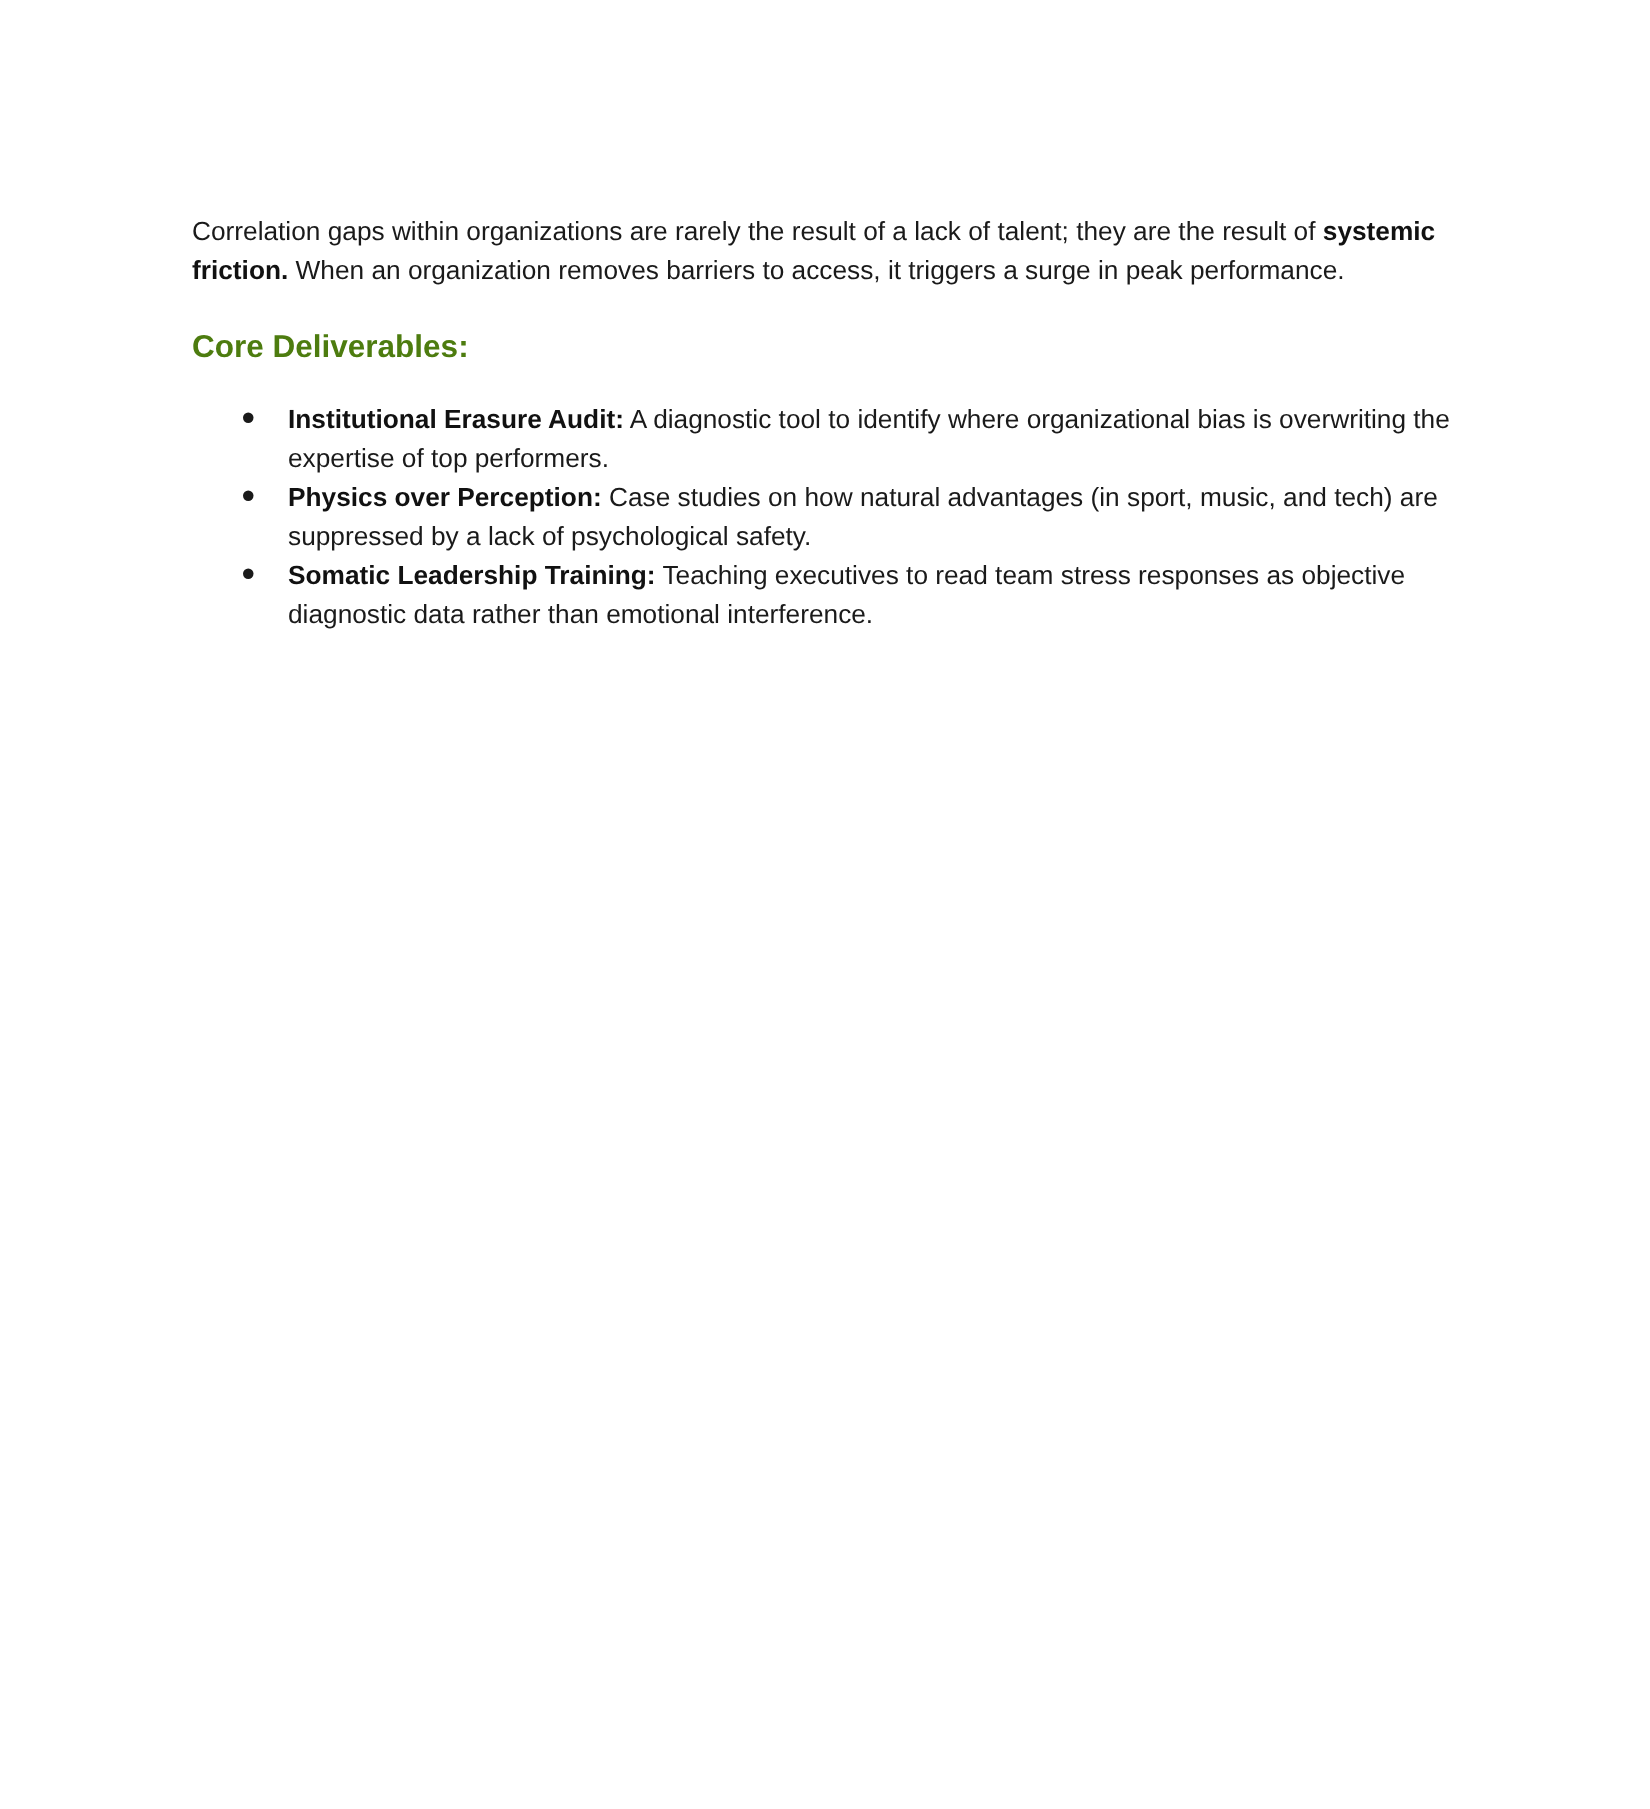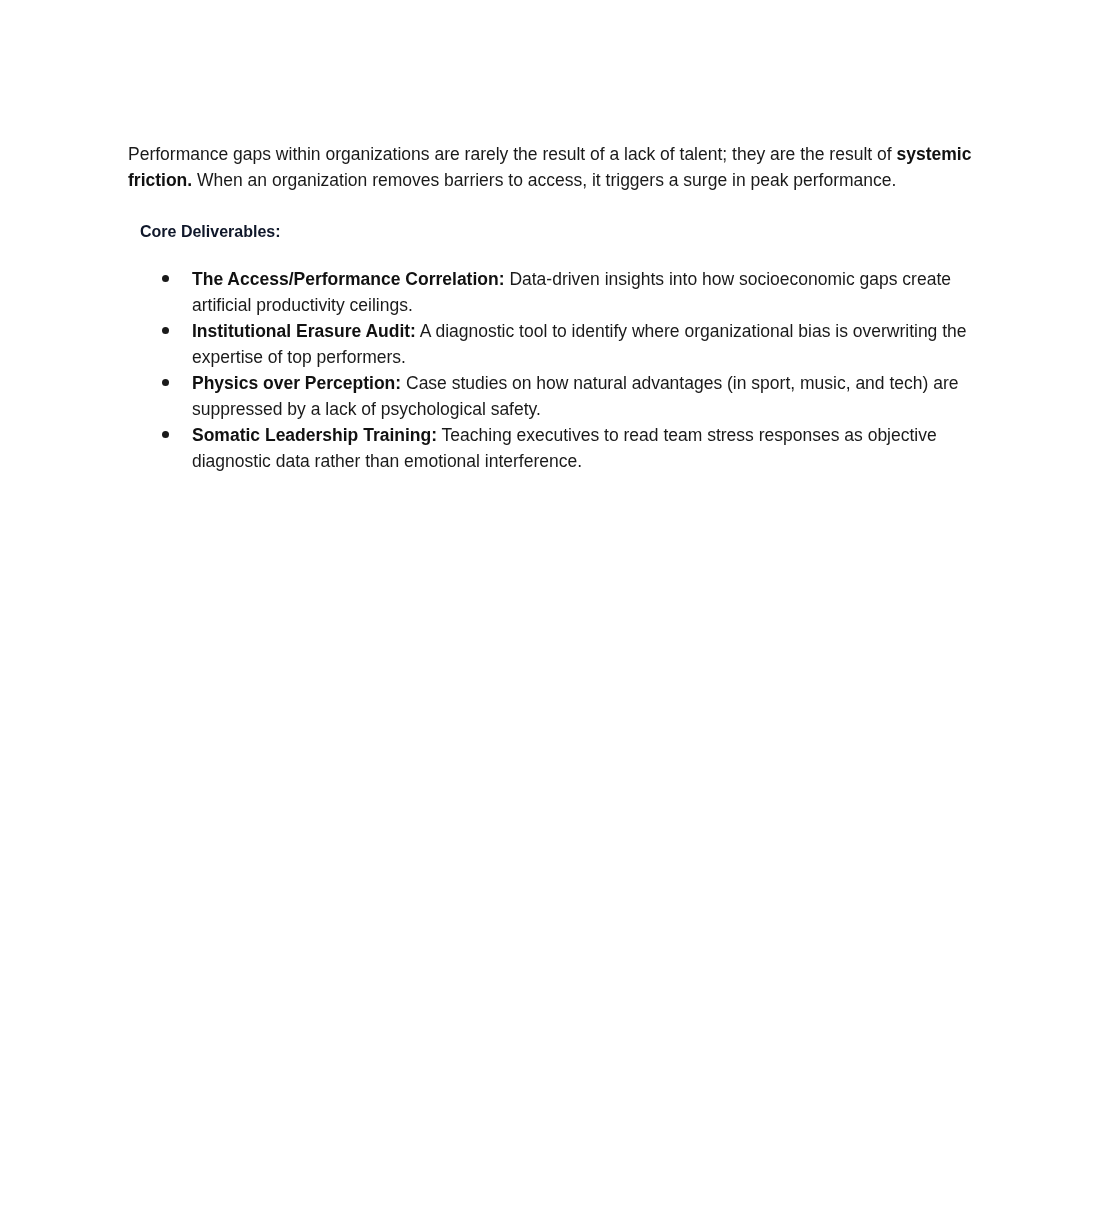--- a/index.html
+++ b/index.html
@@ -32,25 +32,25 @@
 
   p.para {
     margin: 0 0 26px 0;
     font-size: 17.5px;
     line-height: 26px;
     color: #1a1a1a;
     text-align: left;
   }
 
   h3.section-heading {
-    margin: 0 0 21px 12px;
-    font-size: 16px;
+    margin: 0 0 21px 0;
+    font-size: 21px;
     line-height: 26px;
     font-weight: bold;
-    color: #0f172a;
+    color: #4d7c0f;
   }
 
   ul.deliverables {
     margin: 0;
     padding: 0;
     list-style: none;
   }
 
   ul.deliverables > li {
     position: relative;
@@ -86,31 +86,27 @@
     color: #111111;
   }
 </style>
 </head>
 <body>
 
 <div class="page">
   <div class="doc-body">
 
     <p class="para">
-      <span>Performance gaps within organizations are rarely the result of a lack of talent; they are the result of </span><strong>systemic friction.</strong><span> When an organization removes barriers to access, it triggers a surge in peak performance.</span>
+      <span>Correlation gaps within organizations are rarely the result of a lack of talent; they are the result of </span><strong>systemic friction.</strong><span> When an organization removes barriers to access, it triggers a surge in peak performance.</span>
     </p>
 
 
     <h3 class="section-heading">Core Deliverables:</h3>
 
     <ul class="deliverables">
-      <li>
-        <span class="bullet-glyph"></span>
-        <span class="li-label">The Access/Performance Correlation:</span><span class="li-text"> Data-driven insights into how socioeconomic gaps create artificial productivity ceilings.</span>
-      </li>
       <li>
         <span class="bullet-glyph"></span>
         <span class="li-label">Institutional Erasure Audit:</span><span class="li-text"> A diagnostic tool to identify where organizational bias is overwriting the expertise of top performers.</span>
       </li>
       <li>
         <span class="bullet-glyph"></span>
         <span class="li-label">Physics over Perception:</span><span class="li-text"> Case studies on how natural advantages (in sport, music, and tech) are suppressed by a lack of psychological safety.</span>
       </li>
       <li>
         <span class="bullet-glyph"></span>

